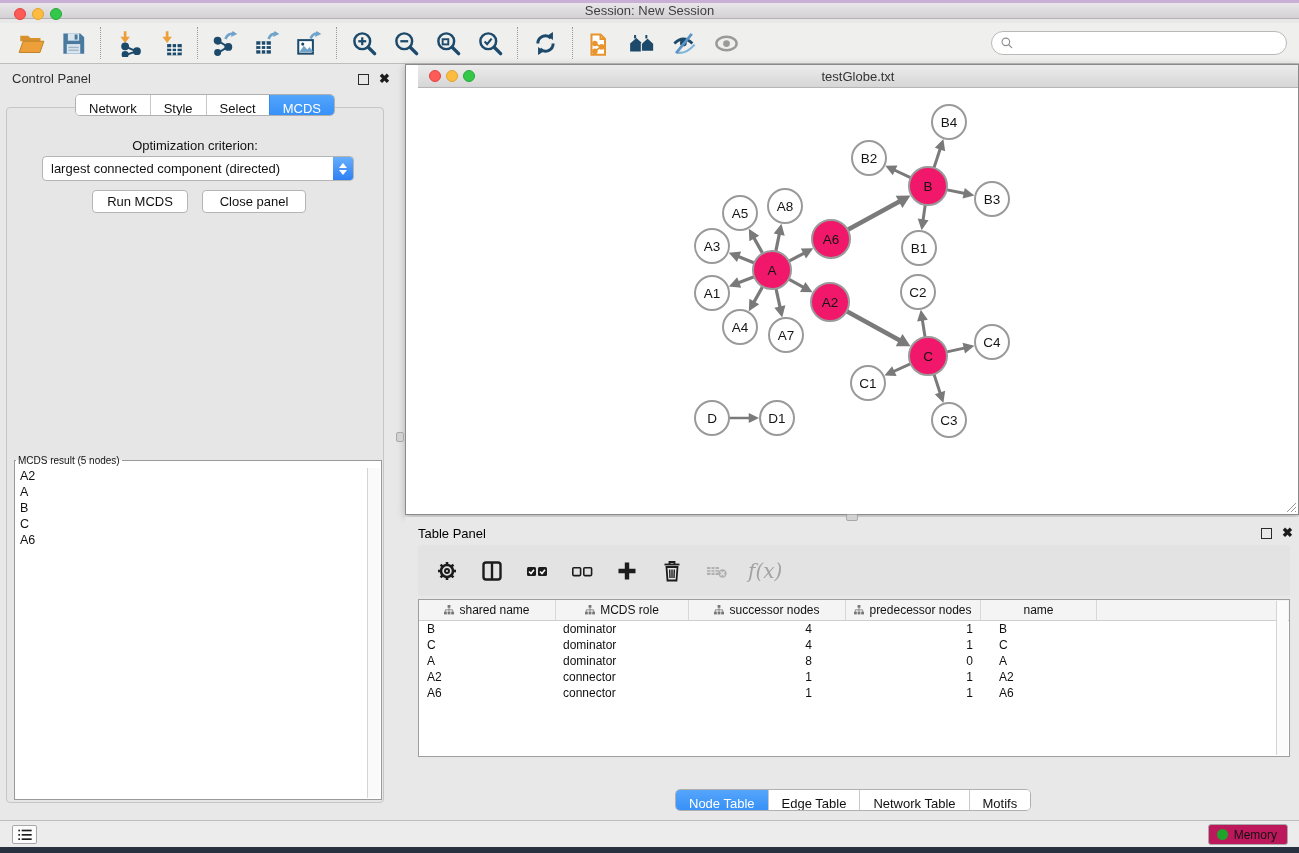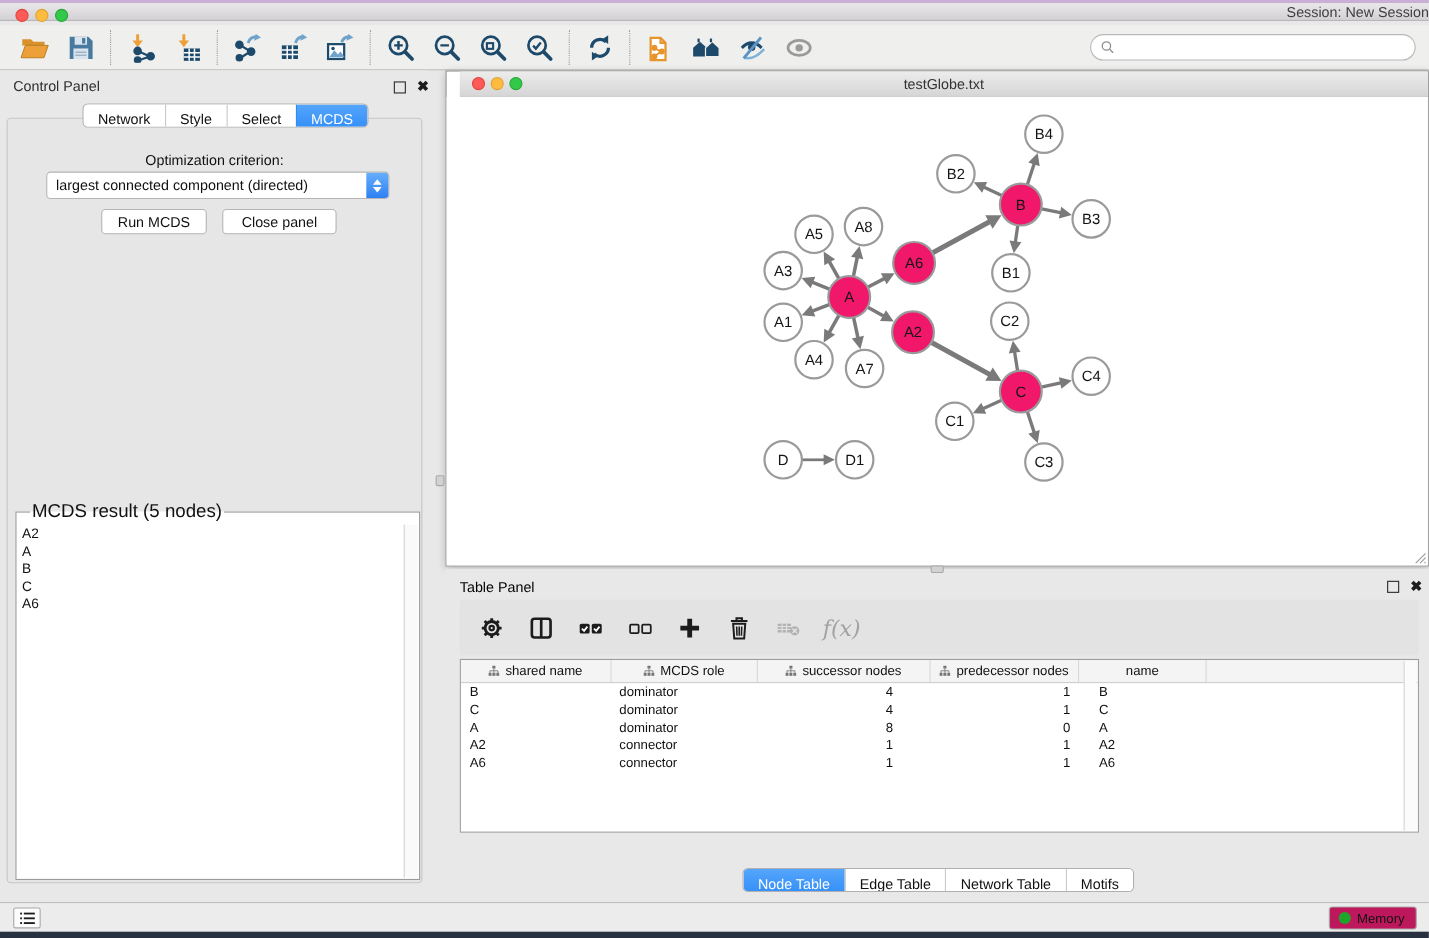--- a/index.html
+++ b/index.html
@@ -4,21 +4,21 @@
 <style>
   * { margin:0; padding:0; box-sizing:border-box; }
   html,body { width:1299px; height:853px; overflow:hidden; }
   body { font-family:"Liberation Sans", sans-serif; background:#e8e8e8; position:relative; }
   .abs { position:absolute; }
 
   
   #top-strip { left:0; top:0; width:1299px; height:3px; background:#c9aed6; }
   #titlebar { left:0; top:3px; width:1299px; height:16px;
     background:linear-gradient(#e9e7e9,#d3d1d3); border-bottom:1px solid #b3b1b3;
-    display:flex; align-items:center; justify-content:flex-end; }
+    display:flex; align-items:center; justify-content:center; }
   #titlebar .title { font-size:13px; color:#3f3f3f; }
   .tl { width:12px; height:12px; border-radius:50%; position:absolute; top:5px; }
   .tl.red { background:#fc5b57; border:1px solid #e1443f; }
   .tl.yellow { background:#fdbc40; border:1px solid #e0a335; }
   .tl.green { background:#34c84a; border:1px solid #26a83a; }
 
   
   #toolbar { left:0; top:23px; width:1299px; height:41px; background:#efefee;
     border-bottom:1px solid #bdbdbd; display:flex; align-items:center; padding:0 10px; }
   .tb-btn { width:42px; height:34px; display:flex; align-items:center; justify-content:center; }
@@ -55,21 +55,21 @@
     border-bottom:5px solid #fff; }
   .tri-down { width:0; height:0; border-left:4px solid transparent; border-right:4px solid transparent;
     border-top:5px solid #fff; }
   .push-btn { position:absolute; top:126px; height:23px; background:#fff; border:1px solid #b5b5b5;
     border-radius:4px; font-size:13px; color:#111; display:flex; align-items:center; justify-content:center;
     cursor:default; font-family:"Liberation Sans",sans-serif; }
   #btn-run { left:92px; width:96px;text-align:center; }
   #btn-close { left:202px; width:104px; }
   #mcds-result { position:absolute; left:14px; top:391px; width:368px; height:345px;
     border:1px solid #9a9a9a; background:#fff; }
-  #mcds-result legend { font-size:17px; color:#111; margin-left:12px; padding:0 2px; background:transparent; }
+  #mcds-result legend { font-size:10px; color:#111; margin-left:1px; padding:0 2px; background:transparent; }
   #mcds-list { position:absolute; left:1px; top:2px; right:14px; bottom:1px; background:#fff;
     font-size:12.5px; color:#111; overflow:hidden; }
   #mcds-list .item { line-height:16px; padding-left:4px; }
   #mcds-scroll { position:absolute; right:1px; top:2px; bottom:1px; width:13px; background:#fafafa;
     border-left:1px solid #d4d4d4; }
 
   
   #network-window { left:405px; top:64px; width:894px; height:451px; background:#fff;
     border:1px solid #8a8a8a; box-shadow:0 2px 8px rgba(0,0,0,0.25); }
   #nw-titlebar { position:absolute; left:12px; top:0; right:0; height:23px;

